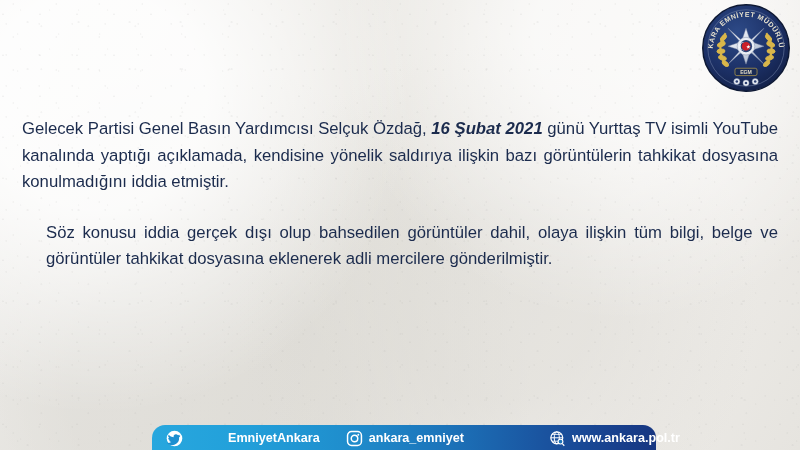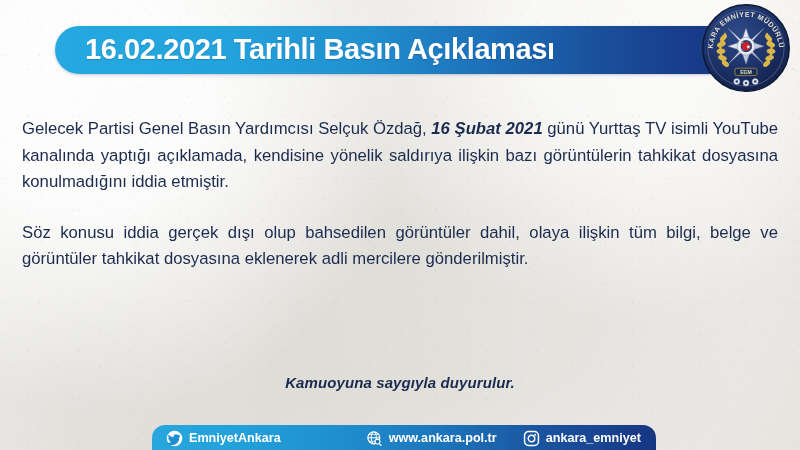--- a/index.html
+++ b/index.html
@@ -102,21 +102,21 @@
   }
   .para {
     font-size: 16.7px;
     line-height: 26.5px;
     text-align: justify;
     text-justify: inter-word;
     color: #1b2b4d;
     margin: 0;
     font-family: "Liberation Sans", sans-serif;
   }
-  #para2 { margin-top: 24px; }
+  #para2 { margin-top: 24px; margin-left: 24px; }
   .bold { font-weight: bold; font-style: italic; }
 
   #closing {
     position: absolute;
     left: 0;
     top: 258px;
     width: 756px;
     text-align: center;
     font-size: 15px;
     font-weight: bold;
@@ -157,35 +157,32 @@
     white-space: nowrap;
     font-family: "Liberation Sans", sans-serif;
   }
   .fitem .ficon {
     width: 17px;
     height: 17px;
     margin-right: 6px;
     flex: 0 0 17px;
     display: block;
   }
-  #f-twitter  { margin-left: 14px; }
+  #f-twitter  { margin-left: 14px; gap: 39px; }
   #f-instagram{ margin-left: 26px; }
   #f-website  { margin-left: 85px; }
 </style>
 </head>
 <body>
 
 <div id="page">
   <div id="grain"></div>
 
   <div id="header">
 
-    <div id="title-banner">
-      <div id="title-text">16.02.2021 Tarihli Basın Açıklaması</div>
-    </div>
 
     <div id="emblem">
       <svg viewBox="0 0 100 100" width="92" height="92" aria-hidden="true">
         <defs>
           <path id="arcpath" d="M 14,52 A 36,36 0 0 1 86,52" fill="none"></path>
           <radialGradient id="ringg" cx="40%" cy="32%" r="75%">
             <stop offset="0%" stop-color="#2d4a87"></stop>
             <stop offset="60%" stop-color="#1c3066"></stop>
             <stop offset="100%" stop-color="#121f45"></stop>
           </radialGradient>
@@ -249,54 +246,53 @@
       </svg>
     </div>
   </div>
 
   <div id="content">
 
     <p class="para" id="para1"><span>Gelecek Partisi Genel Basın Yardımcısı Selçuk Özdağ, </span><span class="bold">16 Şubat 2021</span><span> günü Yurttaş TV isimli YouTube kanalında yaptığı açıklamada, kendisine yönelik saldırıya ilişkin bazı görüntülerin tahkikat dosyasına konulmadığını iddia etmiştir.</span></p>
 
     <p class="para" id="para2">Söz konusu iddia gerçek dışı olup bahsedilen görüntüler dahil, olaya ilişkin tüm bilgi, belge ve görüntüler tahkikat dosyasına eklenerek adli mercilere gönderilmiştir.</p>
 
-    <div id="closing">Kamuoyuna saygıyla duyurulur.</div>
   </div>
 
   <div id="footer-bar">
 
     <div class="fitem" id="f-twitter">
       <span class="ficon">
         <svg viewBox="0 0 24 24" width="17" height="17" aria-hidden="true">
           <circle cx="12" cy="12" r="11" fill="#ffffff"></circle>
           <path d="M19 8.3c-.6.3-1.2.5-1.9.6.6-.4 1-1 1.2-1.7-.6.4-1.3.7-2.1.8a3.3 3.3 0 0 0-5.6 3 9.4 9.4 0 0 1-6.8-3.4 3.3 3.3 0 0 0 1 4.4c-.5 0-1-.2-1.5-.4a3.3 3.3 0 0 0 2.6 3.3c-.5.1-1 .2-1.5.1a3.3 3.3 0 0 0 3.1 2.3 9.4 9.4 0 0 1-5.8 1.4A9.5 9.5 0 0 0 18 11.4v-.4c.6-.5 1.2-1.1 1.6-1.8z" fill="#1d8fd0" transform="translate(-0.4,-1.3) scale(1.05)"></path>
         </svg>
       </span>
       <span>EmniyetAnkara</span>
+    </div>
+
+    <div class="fitem" id="f-instagram">
+      <span class="ficon">
+        <svg viewBox="0 0 24 24" width="17" height="17" aria-hidden="true">
+          <rect x="2.2" y="2.2" width="19.6" height="19.6" rx="5.6" ry="5.6" fill="none" stroke="#ffffff" stroke-width="2.1"></rect>
+          <circle cx="12" cy="12" r="4.6" fill="none" stroke="#ffffff" stroke-width="2.1"></circle>
+          <circle cx="17.4" cy="6.6" r="1.35" fill="#ffffff"></circle>
+        </svg>
+      </span>
+      <span>ankara_emniyet</span>
     </div>
 
     <div class="fitem" id="f-website">
       <span class="ficon">
         <svg viewBox="0 0 24 24" width="17" height="17" aria-hidden="true">
           <circle cx="11" cy="11" r="8.4" fill="none" stroke="#ffffff" stroke-width="1.8"></circle>
           <ellipse cx="11" cy="11" rx="3.6" ry="8.4" fill="none" stroke="#ffffff" stroke-width="1.4"></ellipse>
           <line x1="2.6" y1="11" x2="19.4" y2="11" stroke="#ffffff" stroke-width="1.4"></line>
           <line x1="4.2" y1="6.2" x2="17.8" y2="6.2" stroke="#ffffff" stroke-width="1.2"></line>
           <line x1="4.2" y1="15.8" x2="17.8" y2="15.8" stroke="#ffffff" stroke-width="1.2"></line>
           <circle cx="16.2" cy="16.4" r="3.4" fill="#1c74ba" stroke="#ffffff" stroke-width="1.6"></circle>
           <line x1="18.8" y1="19.2" x2="21.6" y2="22.2" stroke="#ffffff" stroke-width="1.8"></line>
         </svg>
       </span>
       <span>www.ankara.pol.tr</span>
     </div>
-
-    <div class="fitem" id="f-instagram">
-      <span class="ficon">
-        <svg viewBox="0 0 24 24" width="17" height="17" aria-hidden="true">
-          <rect x="2.2" y="2.2" width="19.6" height="19.6" rx="5.6" ry="5.6" fill="none" stroke="#ffffff" stroke-width="2.1"></rect>
-          <circle cx="12" cy="12" r="4.6" fill="none" stroke="#ffffff" stroke-width="2.1"></circle>
-          <circle cx="17.4" cy="6.6" r="1.35" fill="#ffffff"></circle>
-        </svg>
-      </span>
-      <span>ankara_emniyet</span>
-    </div>
   </div>
 </div>
 
 </body></html>

